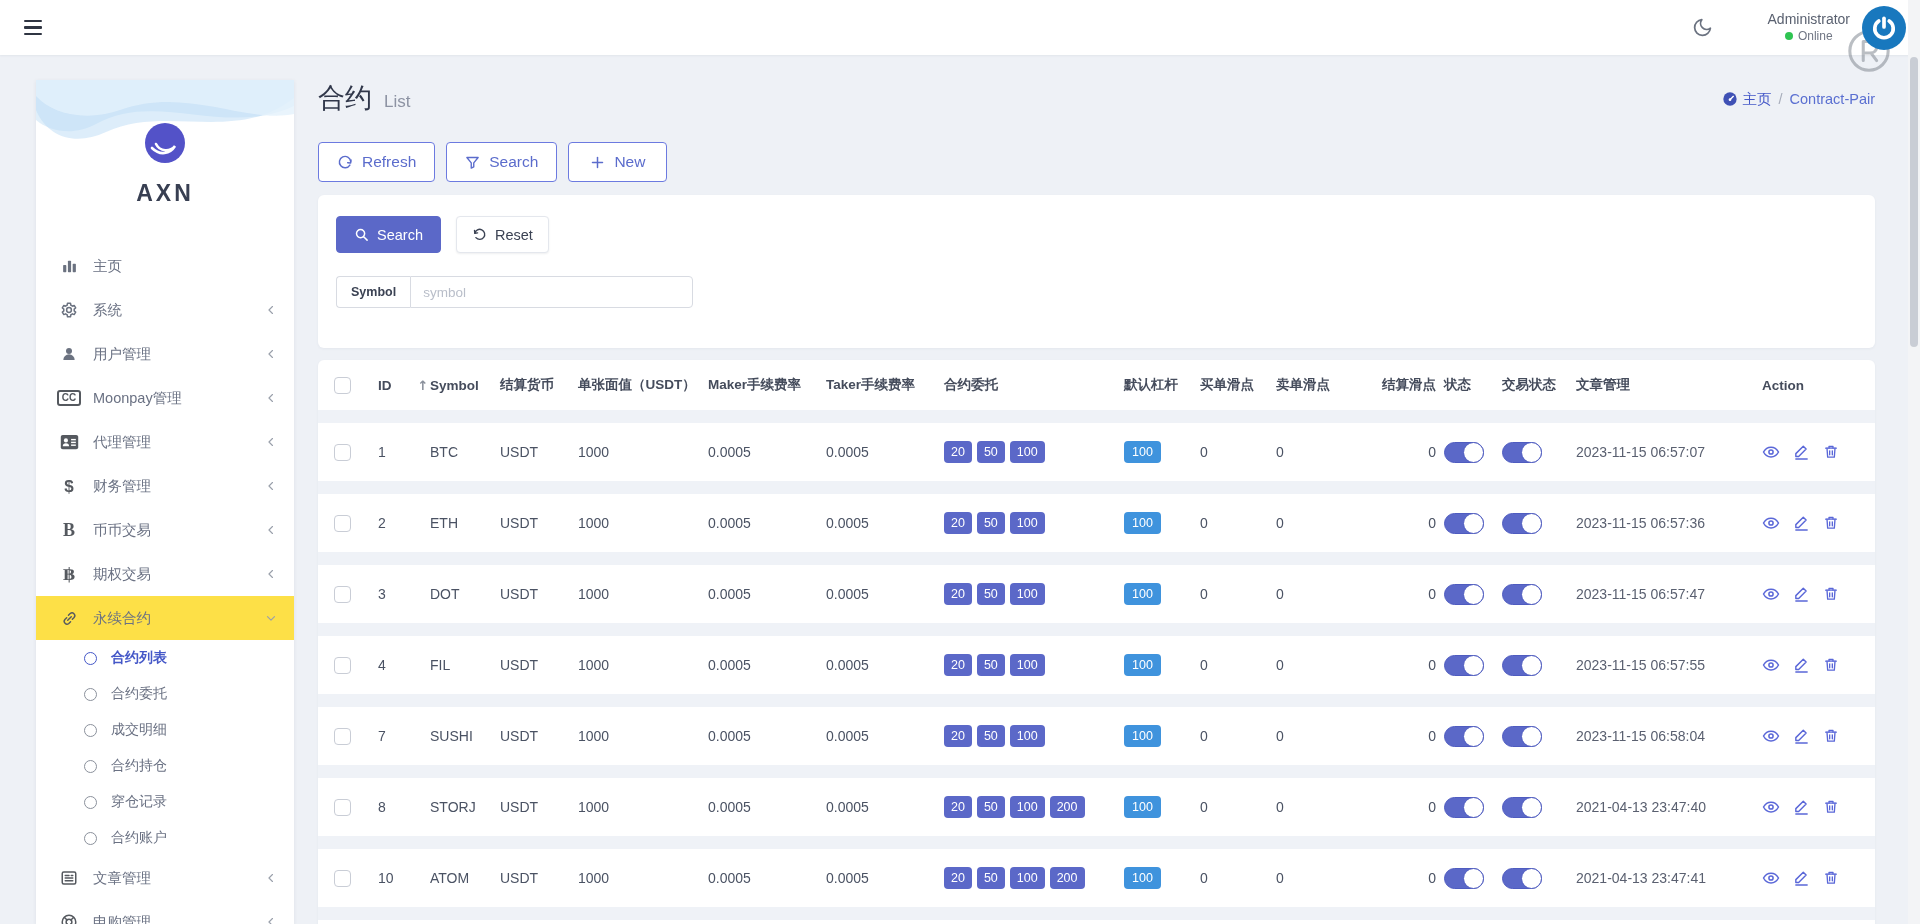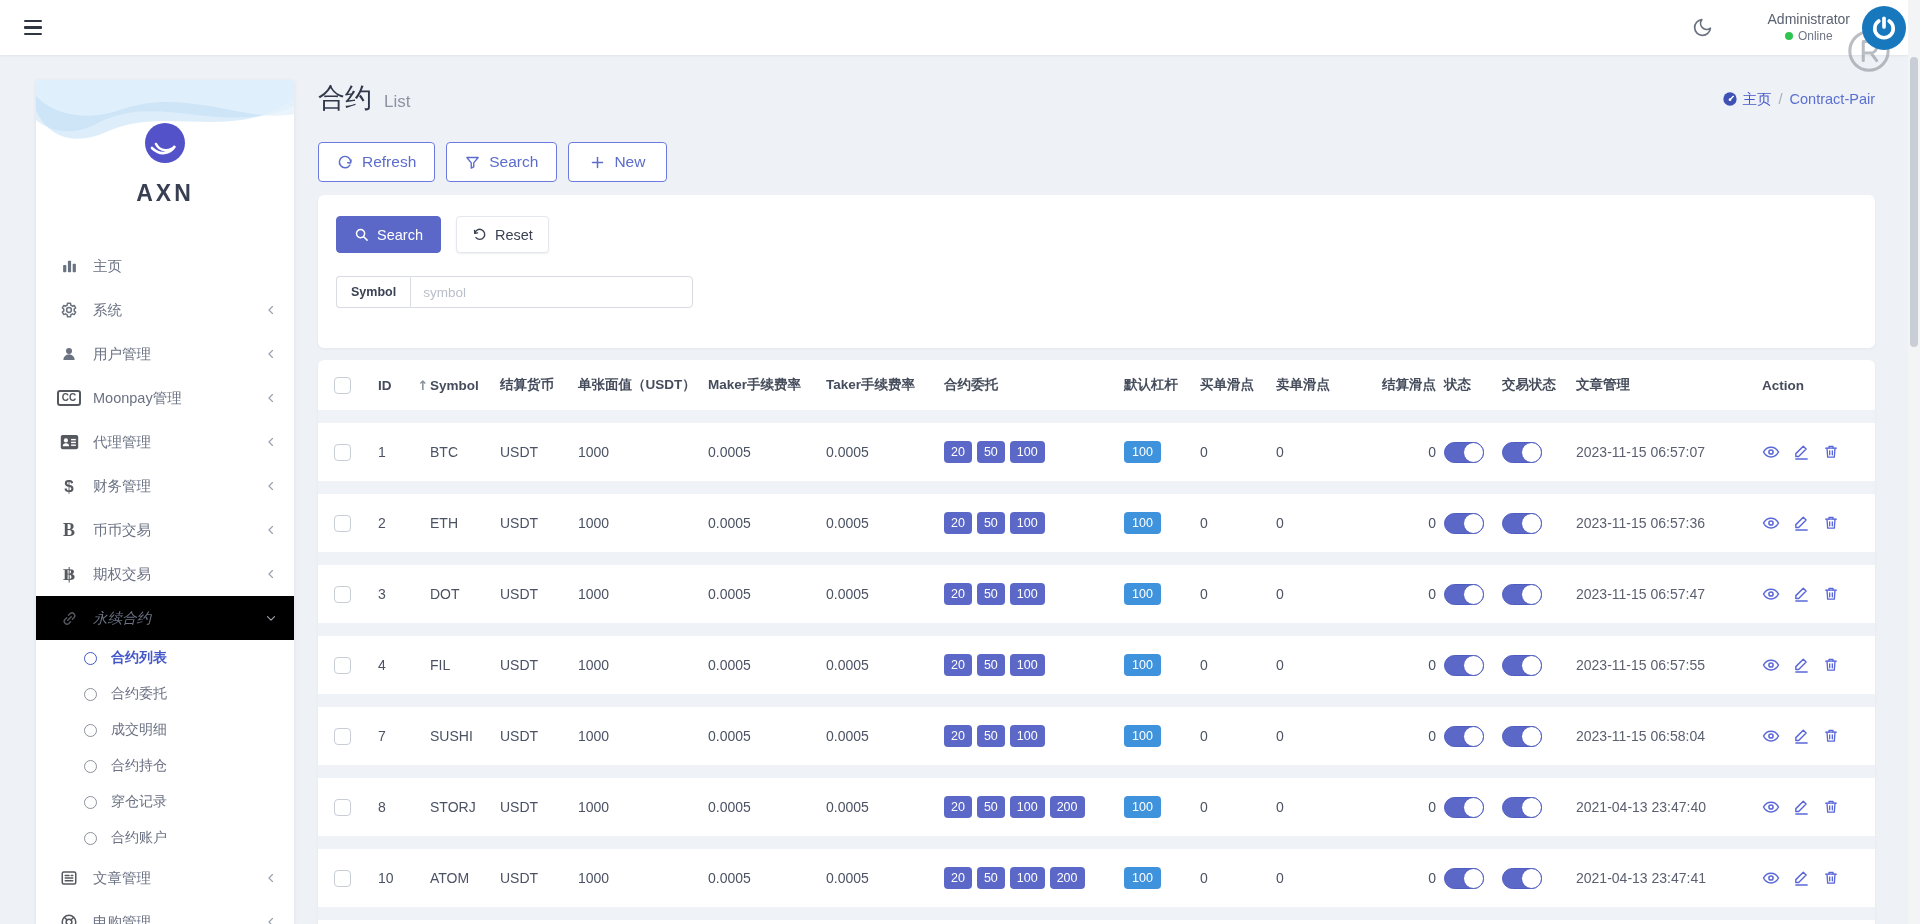--- a/index.html
+++ b/index.html
@@ -29,21 +29,21 @@
   
   .sidebar { position:absolute; left:36px; top:80px; width:258px; height:844px; background:#fff;
              box-shadow:0 1px 4px rgba(40,50,70,.08); z-index:5; }
   .side-head { position:relative; height:150px; overflow:hidden; }
   .side-waves { position:absolute; top:0; left:0; }
   .logo-circle { position:absolute; left:50%; top:42px; transform:translateX(-50%); }
   .logo-text { position:absolute; top:100px; width:100%; text-align:center; font-size:23px; font-weight:bold;
                letter-spacing:3px; color:#383f52; }
   .menu { margin-top:14px; }
   .menu-item { height:44px; display:flex; align-items:center; padding:0 16px 0 22px; cursor:pointer; color:#6a7183; font-size:14.5px; }
-  .menu-item.active-parent { background:#000000;font-style:italic; }
+  .menu-item.active-parent { background:#fde047; }
   .mi-icon { width:22px; display:flex; justify-content:center; align-items:center; margin-right:13px; color:#6b7280; flex:none; }
   .mi-label { flex:1; white-space:nowrap; }
   .mi-chevron { color:#9aa0ab; display:flex; }
   .submenu-item { height:36px; display:flex; align-items:center; padding-left:48px; cursor:pointer; color:#6a7183; font-size:14px; gap:14px; }
   .sub-circle { width:13px; height:13px; border-radius:50%; border:1.6px solid #8b919c; flex:none; }
   .submenu-item.active { color:#4558c8; font-weight:bold; }
   .submenu-item.active .sub-circle { border-color:#4558c8; }
 
   
   .main { position:absolute; left:318px; top:80px; width:1557px; z-index:4; }

